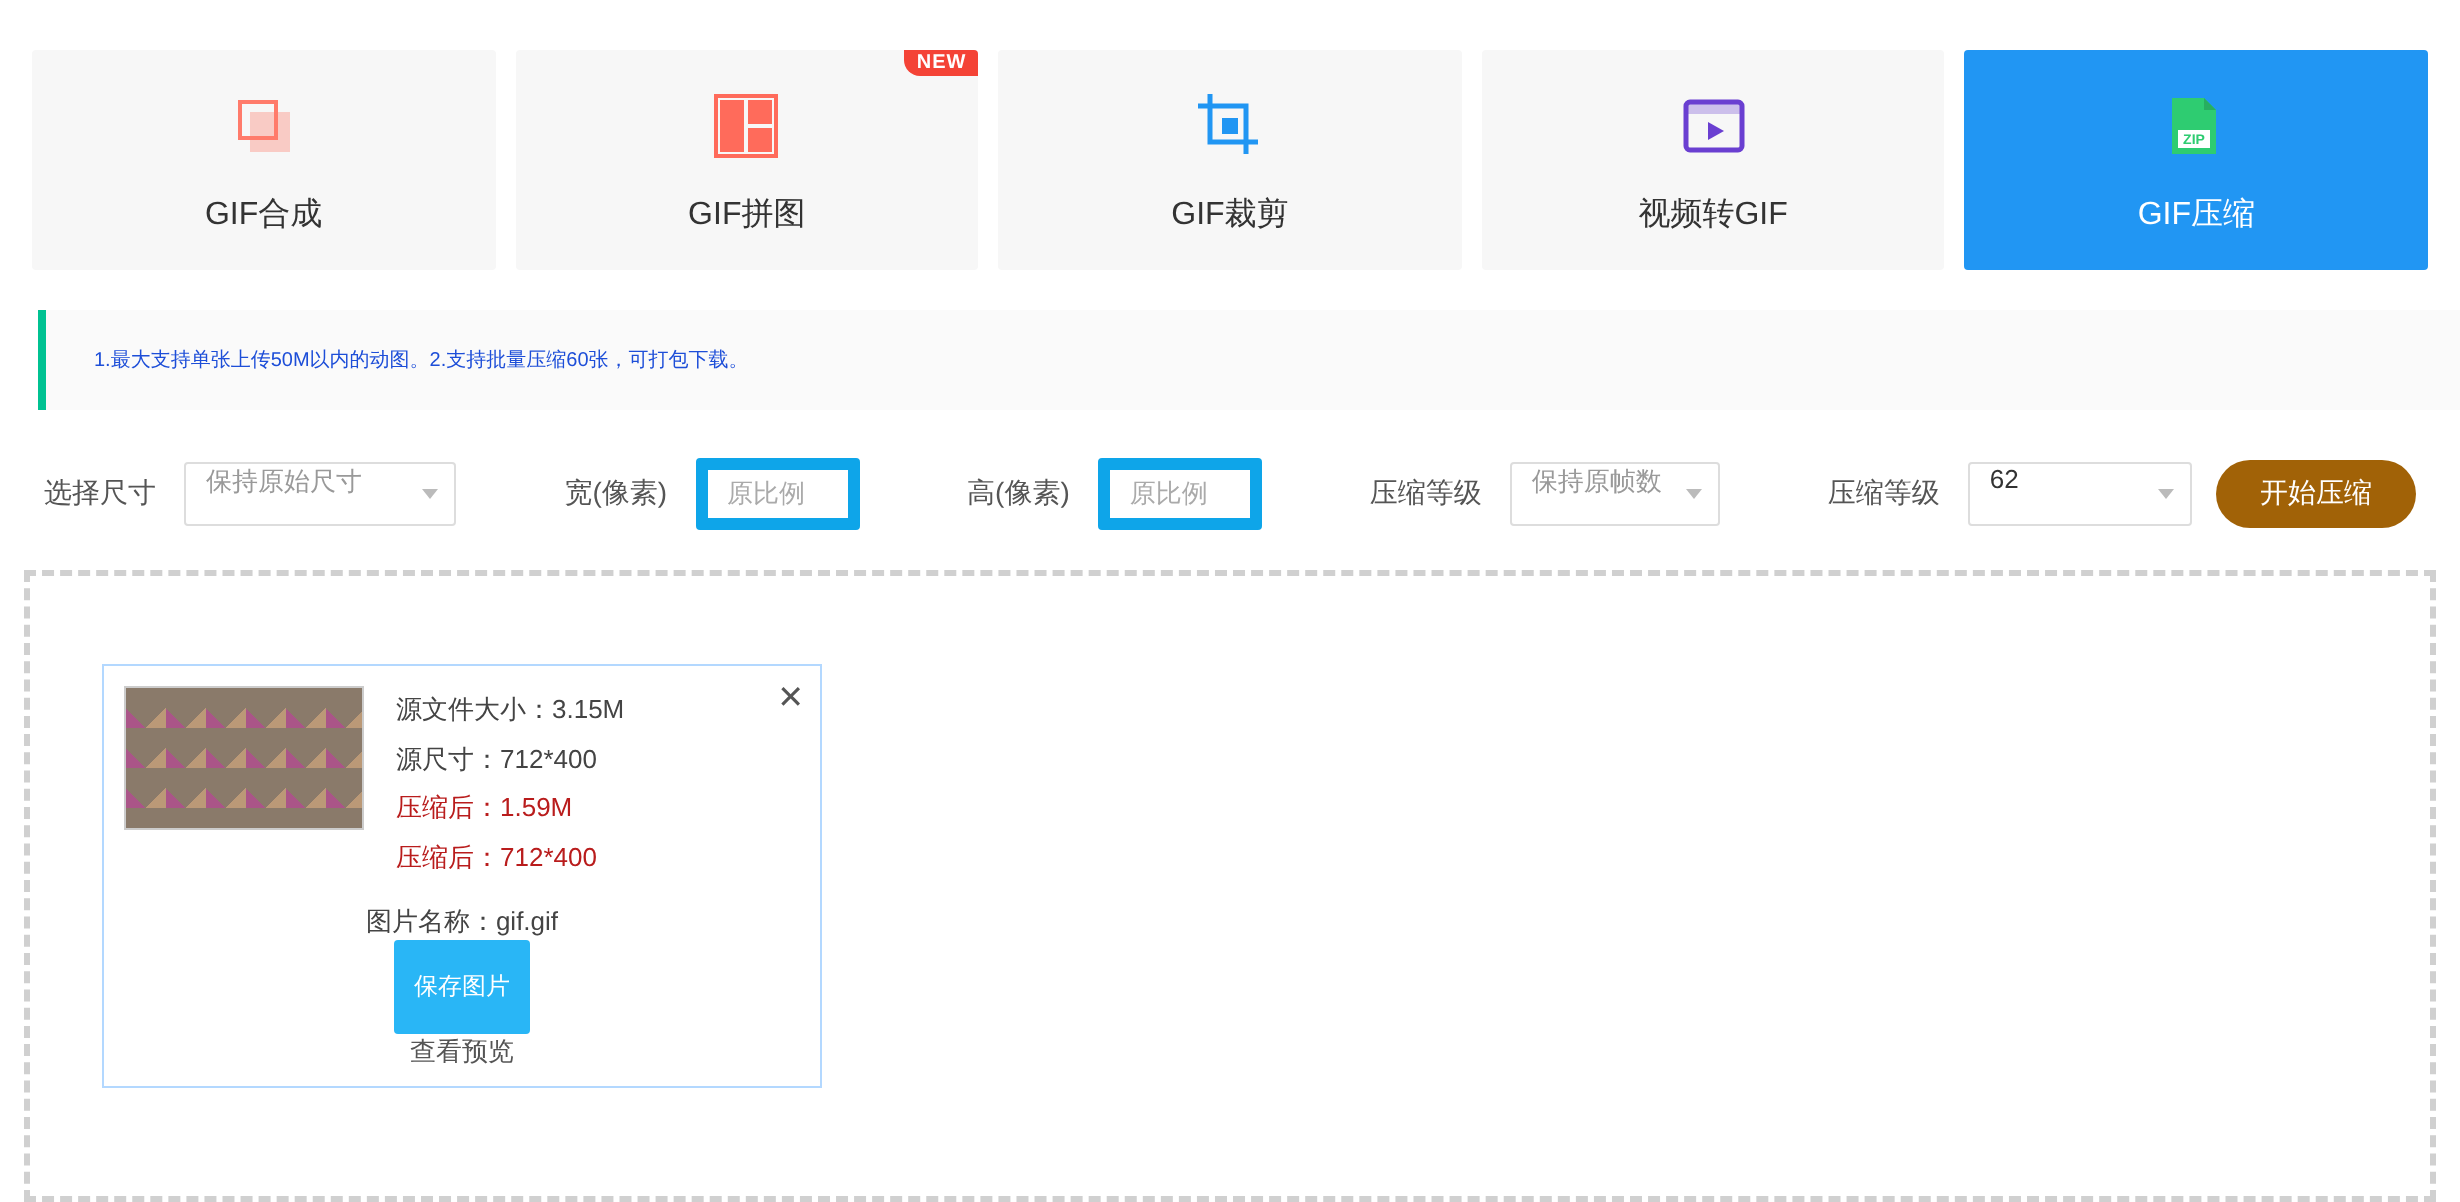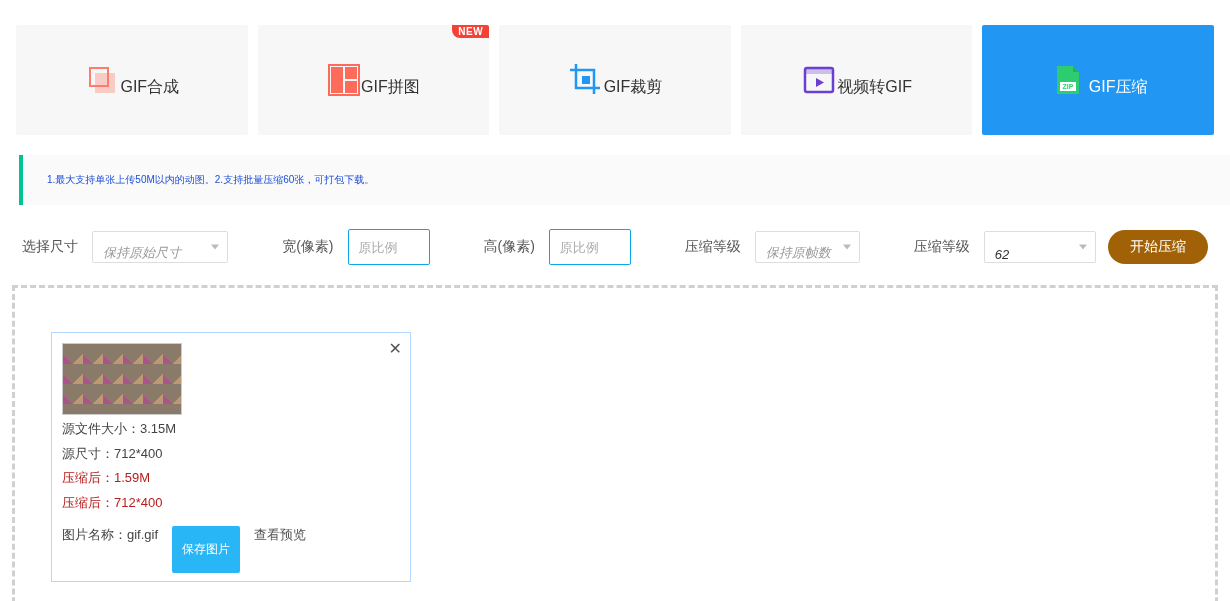--- a/index.html
+++ b/index.html
@@ -14,21 +14,21 @@
     display: flex;
     gap: 10px;
     padding: 25px 16px 20px 16px;
   }
   .tab {
     flex: 1;
     background: #f7f7f7;
     border-radius: 2px;
     height: 110px;
     display: flex;
-    flex-direction: row;
+    flex-direction: column;
     align-items: center;
     justify-content: center;
     cursor: pointer;
     position: relative;
   }
   .tab.active {
     background: #2196f3;
     color: #fff;
   }
   .tab .iconwrap { height: 40px; display:flex; align-items:center; justify-content:center; }
@@ -64,34 +64,33 @@
   .ctrl-label { font-size: 14px; color:#555; margin-right:2px;}
   .select {
     border: 1px solid #ddd;
     border-radius: 2px;
     height: 32px;
     padding: 0 28px 0 10px;
     font-size: 13px;
     color: #999;
     background:#fff;
     position: relative;
-    display:inline-flex; align-items:flex-end;
+    display:inline-flex; align-items:flex-start;
     cursor: pointer;
-    font-style: italic;
   }
   .select .caret {
     position:absolute; right:8px; top:50%; transform:translateY(-50%);
     width:0;height:0;border-left:4px solid transparent;border-right:4px solid transparent;border-top:5px solid #bbb;
   }
   .select.small { width: 160px; }
   .select.med { width: 120px; }
   .select.med2 { width: 130px; }
   .txtinput {
-    border:1px solid #0ea5e9; border-radius:2px; height:36px; width:82px;
-    padding:0 10px; font-size:13px; color:#333;
+    border:6px solid #0ea5e9; border-radius:2px; height:36px; width:82px;
+    padding:0 10px; font-size:13px; color:#333;font-family:Liberation Mono, monospace;
   }
   .txtinput::placeholder { color:#aaa; }
   .spacer { flex: 0 0 30px; }
   .btn-primary {
     background:#a16207; color:#fff; border:none; height:34px; padding:0 22px;
     border-radius:18px; font-size:14px; cursor:pointer; margin-left:auto;
   }
   .dropzone {
     margin: 0 12px 12px 12px;
     border: 3px dashed #d0d0d0;
@@ -99,31 +98,31 @@
     min-height: 260px;
   }
   .result-card {
     width: 360px;
     border:1px solid #b3d8ff;
     background:#fff;
     padding:10px 10px 8px 10px;
     position:relative;
   }
   .close-x { position:absolute; top:6px; right:8px; cursor:pointer; font-size:16px; color:#555;}
-  .rc-top { display:flex; gap:2px;flex-direction:column; }
+  .rc-top { display:flex; gap:16px; }
   .thumb {
     width:120px; height:72px; background:#8a7a6a;
     background-image: linear-gradient(45deg,#a58 25%,transparent 25%),linear-gradient(-45deg,#b97 25%,transparent 25%);
     background-size: 20px 20px;
     border:1px solid #ccc;
     flex-shrink:0;
   }
   .rc-info { font-size:13px; color:#444; line-height:1.9; }
   .rc-info .hl { color:#b91c1c; }
-  .rc-bottom { display:flex; gap:14px; margin-top:10px;}
+  .rc-bottom { display:flex; align-items:center; gap:0; margin-top:10px;flex-direction:column;}
   .fname { font-size:13px; color:#444; }
   .btn-save { background:#29b6f6; color:#fff; border:none; padding:15px 10px; font-size:12px; border-radius:2px; cursor:pointer;}
   .link-preview { color:#555; font-size:13px; text-decoration:none; cursor:pointer;}
 </style>
 </head>
 <body>
 
 <div class="tabs">
   <div class="tab">
     <div class="iconwrap">

